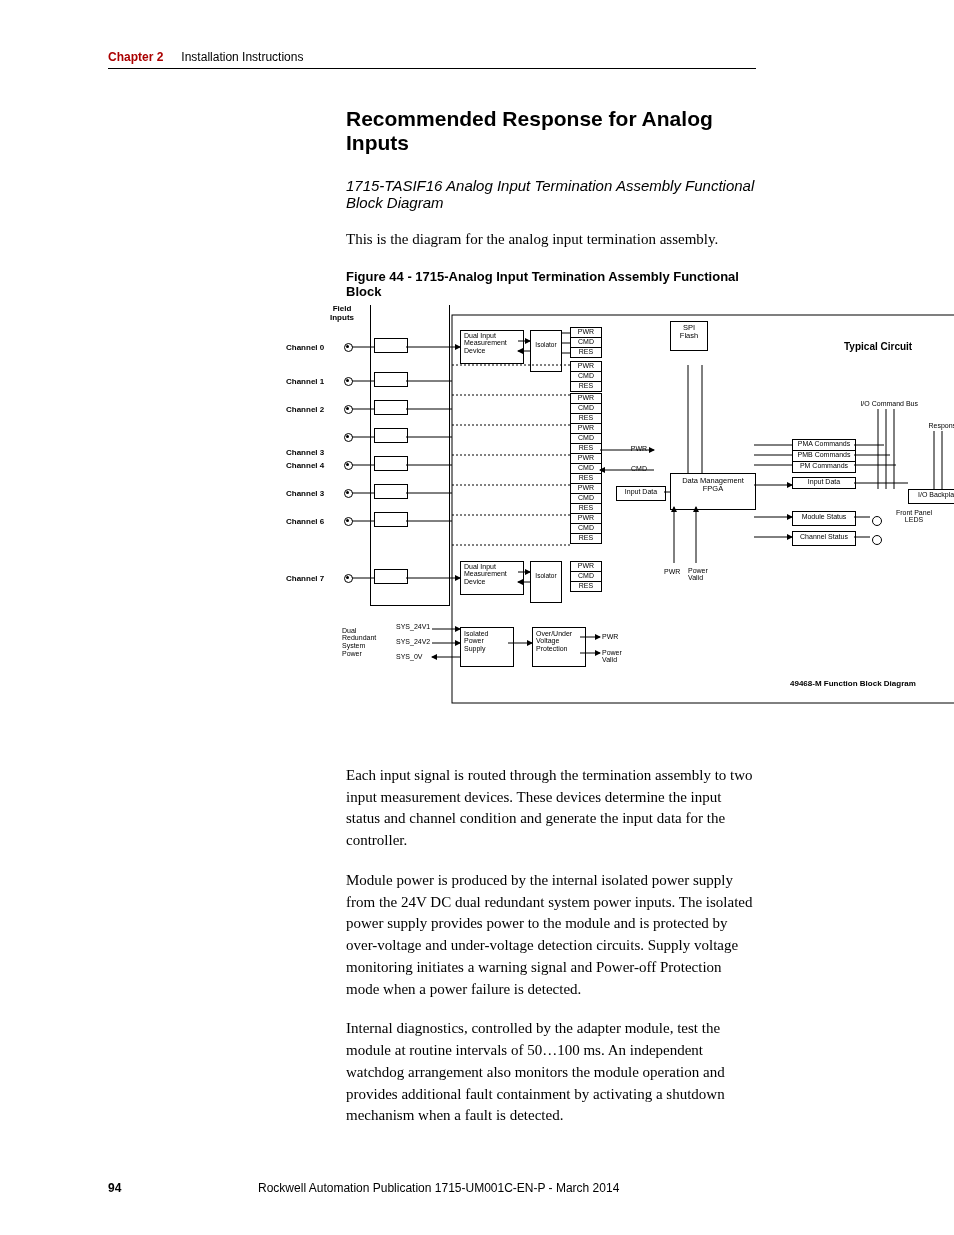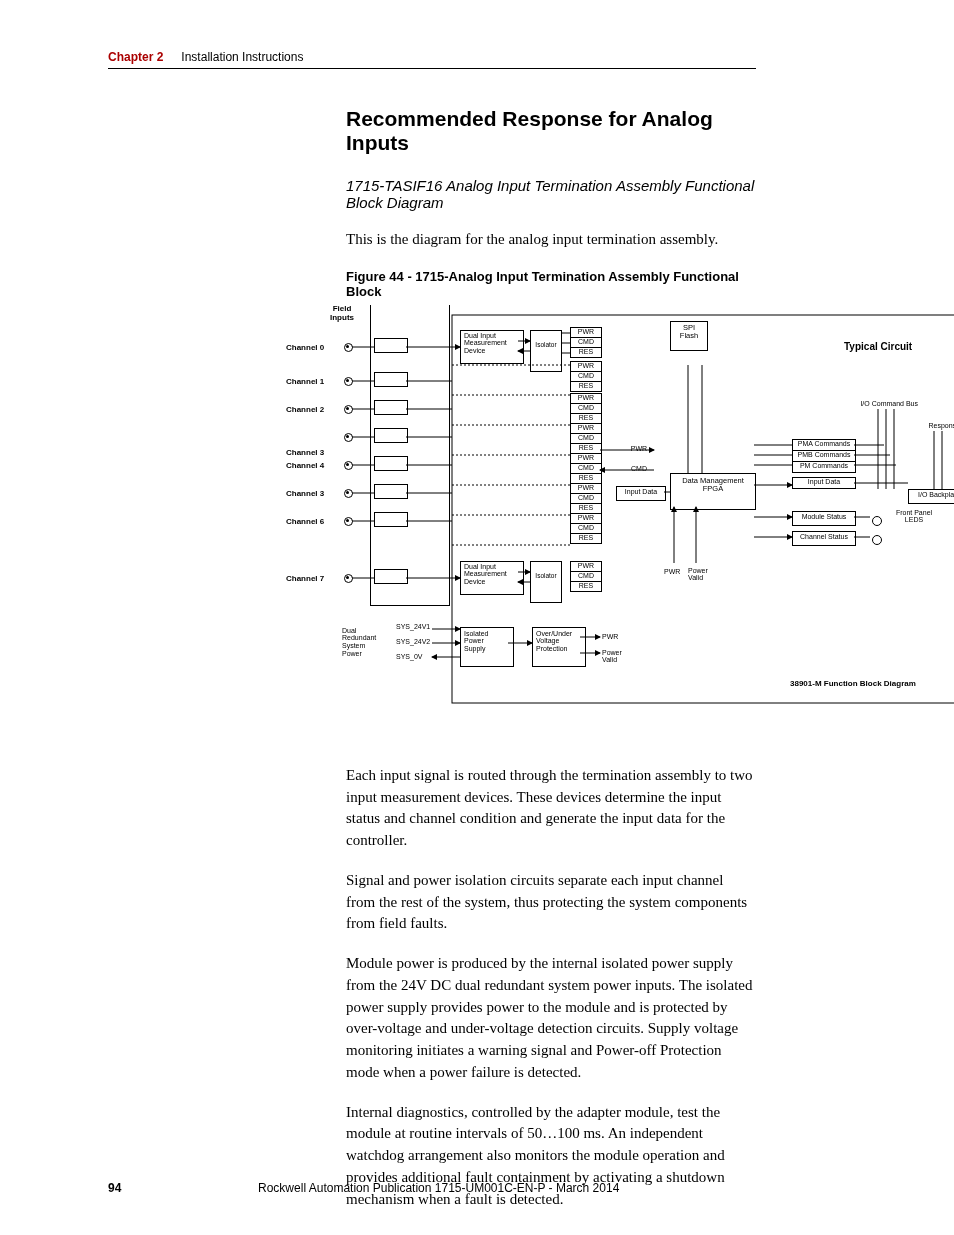--- a/index.html
+++ b/index.html
@@ -164,21 +164,21 @@
 <div class="box" style="left:518px;top:172px;width:62px;height:10px;text-align:center;font-size:7px">Input Data</div>
 
 <div class="box" style="left:634px;top:184px;width:62px;height:12px;text-align:center;font-size:7px;padding-top:1px">I/O Backplane</div>
 
 <div class="box" style="left:518px;top:206px;width:62px;height:12px;text-align:center;font-size:7px;padding-top:1px">Module Status</div>
 <div class="box" style="left:518px;top:226px;width:62px;height:12px;text-align:center;font-size:7px;padding-top:1px">Channel Status</div>
 <div class="dtxt c" style="left:614px;top:204px;width:52px;font-size:7px">Front Panel<br>LEDS</div>
 <div class="led" style="left:598px;top:211px"></div>
 <div class="led" style="left:598px;top:230px"></div>
 
-<div class="dtxt b" style="left:516px;top:375px;font-size:8px">38901-M Function Block Diagram</div>
+<div class="dtxt b" style="left:516px;top:375px;font-size:8px">49468-M Function Block Diagram</div>
 
 <svg width="740" height="400" style="pointer-events:none">
 <g stroke="#000" fill="none" stroke-width="1">
 
 <line x1="78" y1="42" x2="100" y2="42"></line>
             <line x1="132" y1="42" x2="186" y2="42" marker-end="url(#ah)"></line>
 <line x1="78" y1="76" x2="100" y2="76"></line>
             <line x1="132" y1="76" x2="178" y2="76"></line>
 <line x1="78" y1="104" x2="100" y2="104"></line>
             <line x1="132" y1="104" x2="178" y2="104"></line>
@@ -244,21 +244,20 @@
 <line x1="186" y1="352" x2="158" y2="352" marker-end="url(#ah)"></line>
 <line x1="234" y1="338" x2="258" y2="338" marker-end="url(#ah)"></line>
 <line x1="306" y1="332" x2="326" y2="332" marker-end="url(#ah)"></line>
 <line x1="306" y1="348" x2="326" y2="348" marker-end="url(#ah)"></line>
 </g>
 </svg>
 </div>
 
 <div style="height:60px"></div>
 <p class="p">Each input signal is routed through the termination assembly to two input measurement devices. These devices determine the input status and channel condition and generate the input data for the controller.</p>
-<p class="p">Signal and power isolation circuits separate each input channel from the rest of the system, thus protecting the system components from field faults.</p>
 <p class="p">Module power is produced by the internal isolated power supply from the 24V DC dual redundant system power inputs. The isolated power supply provides power to the module and is protected by over-voltage and under-voltage detection circuits. Supply voltage monitoring initiates a warning signal and Power-off Protection mode when a power failure is detected.</p>
 <p class="p">Internal diagnostics, controlled by the adapter module, test the module at routine intervals of 50…100 ms. An independent watchdog arrangement also monitors the module operation and provides additional fault containment by activating a shutdown mechanism when a fault is detected.</p>
 </div>
 
 <div class="ftr">
 <span class="pg">94</span>
 <div class="pub">Rockwell Automation Publication 1715-UM001C-EN-P - March 2014</div>
 </div>
 </div>
 

